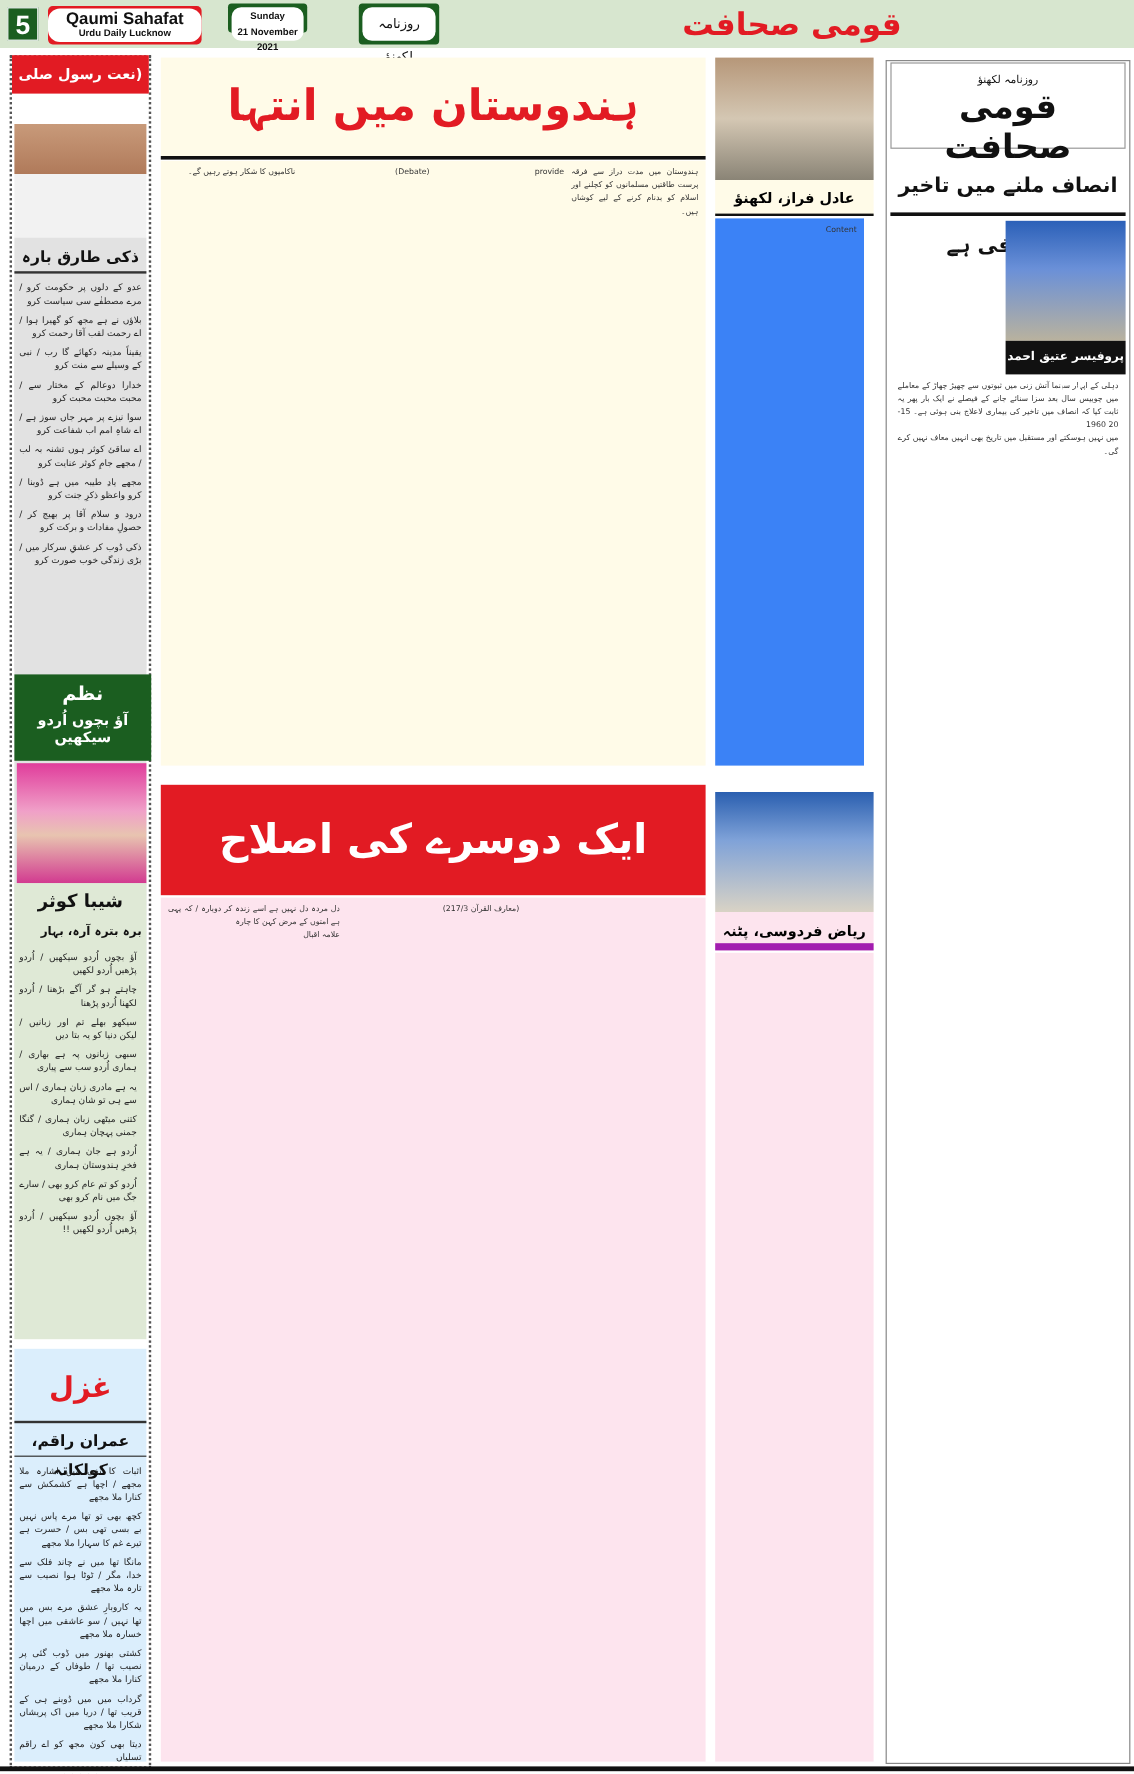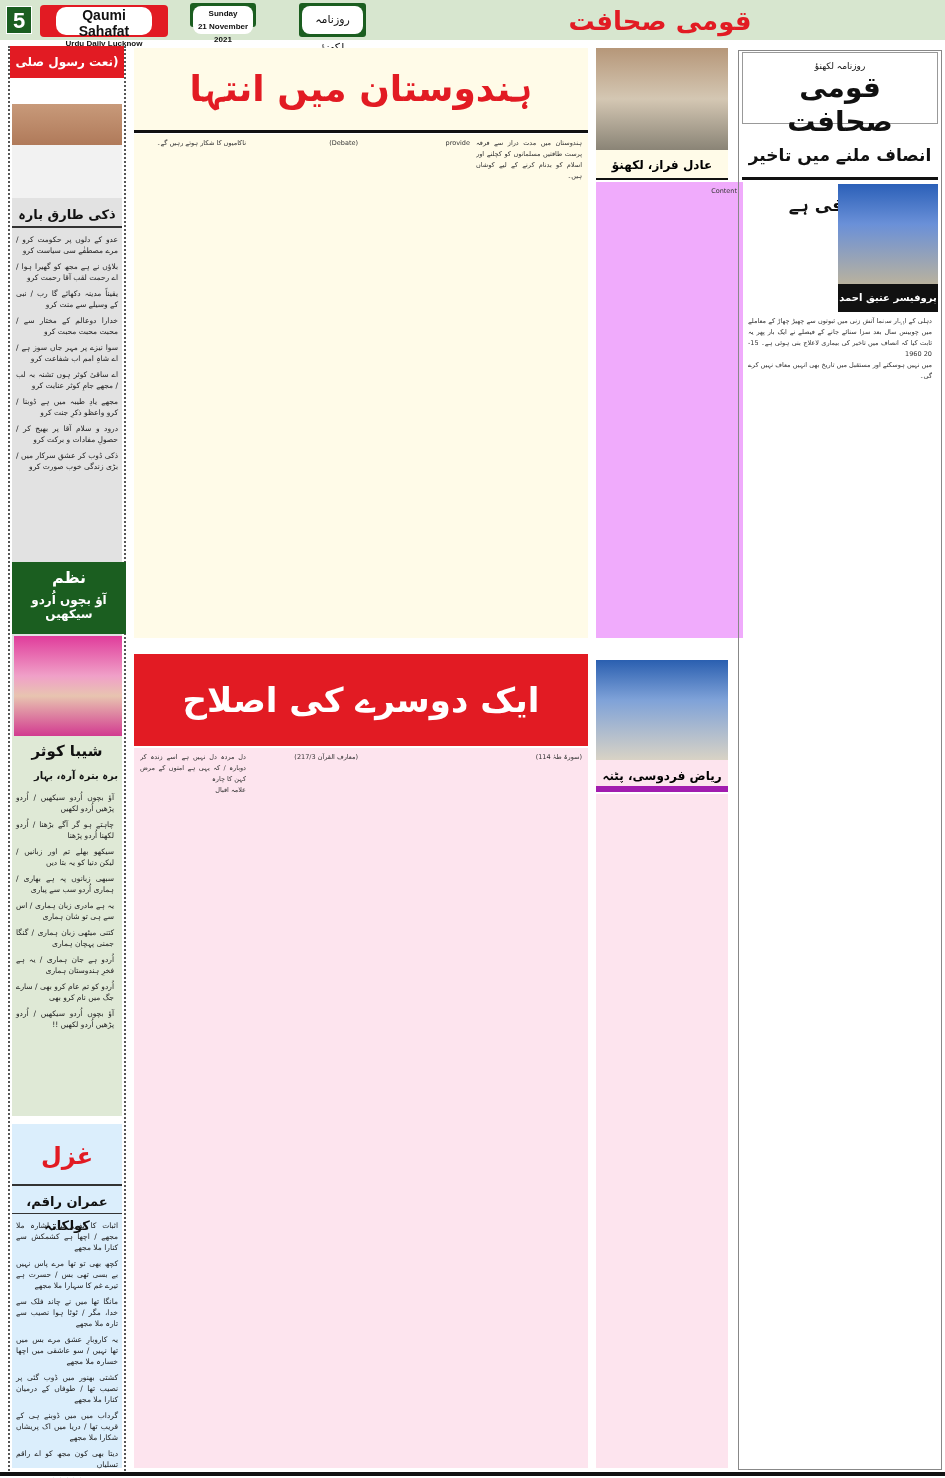--- a/index.html
+++ b/index.html
@@ -3,21 +3,21 @@
 <meta charset="utf-8">
 <style>
 *{box-sizing:border-box;margin:0;padding:0}
 body{width:945px;height:1478px;background:#fff;font-family:"DejaVu Sans",sans-serif;position:relative;overflow:hidden}
 .abs{position:absolute}
 .urdu{direction:rtl;font-family:"DejaVu Sans",sans-serif}
 
 
 #masthead{left:0;top:0;width:945px;height:40px;background:#d7e6cf}
 #page-num{left:6px;top:6px;width:26px;height:28px;background:#1b5e20;color:#fff;font:bold 22px "Liberation Sans",sans-serif;text-align:center;line-height:28px;border:1px solid #fff}
-#brand-box{left:40px;top:5px;width:128px;height:32px;background:#e21b23;border-radius:4px;padding:2px 16px}
+#brand-box{left:40px;top:5px;width:128px;height:32px;background:#e21b23;border-radius:4px;padding:2px 0}
 #brand-inner{background:#fff;border-radius:10px;height:28px;text-align:center}
 #brand-title{font:bold 14px "Liberation Sans",sans-serif;display:block;line-height:16px;color:#111}
 #brand-sub{font:bold 8px "Liberation Sans",sans-serif;display:block;color:#111}
 #date-box{left:190px;top:3px;width:66px;height:24px;background:#1b5e20;border-radius:3px;padding:3px}
 #date-inner{background:#fff;border-radius:8px;height:28px;text-align:center;font:bold 8px "Liberation Sans",sans-serif;line-height:13px;color:#111;padding-top:1px}
 #roz-box{left:299px;top:3px;width:67px;height:34px;background:#1b5e20;border-radius:3px;padding:3px}
 #roz-inner{background:#fff;border-radius:8px;height:28px;text-align:center;font:11px "DejaVu Sans",sans-serif;line-height:28px;color:#111}
 #urdu-title{left:380px;top:4px;width:560px;height:34px;text-align:center;color:#e21b23;font:bold 26px "DejaVu Sans",sans-serif;line-height:34px}
 
 
@@ -30,21 +30,21 @@
 
 
 #headline1{left:134px;top:48px;width:454px;height:82px;background:#fffbe8;color:#e21b23;text-align:center;font:bold 36px "DejaVu Sans",sans-serif;line-height:82px;direction:rtl}
 #rule1{left:134px;top:130px;width:454px;height:3px;background:#111}
 #article1{left:134px;top:134px;width:454px;height:504px;background:#fffbe8}
 .cols{display:flex;flex-direction:row-reverse;gap:6px;padding:4px 6px;height:100%}
 .col{flex:1;font:6.5px "DejaVu Sans",sans-serif;line-height:11px;color:#333;direction:rtl;text-align:justify;overflow:hidden}
 
 #author1-photo{left:596px;top:48px;width:132px;height:102px;background:linear-gradient(#b69779,#d4c7b3 50%,#8a8476)}
 #author1-name{left:596px;top:150px;width:132px;height:30px;background:#fffbe8;text-align:center;font:bold 12px "DejaVu Sans",sans-serif;line-height:30px;direction:rtl;border-bottom:2px solid #111}
-#article1b{left:596px;top:182px;width:147px;height:456px;background:#f0abfc}
+#article1b{left:596px;top:182px;width:124px;height:456px;background:#3b82f6}
 
 
 #right-frame{left:738px;top:50px;width:204px;height:1420px;border:1px solid #888}
 #right-mast{left:742px;top:52px;width:196px;height:72px;border:1px solid #999;background:#fff;text-align:center}
 #rm-small{font:9px "DejaVu Sans",sans-serif;direction:rtl;padding-top:8px;color:#111}
 #rm-big{font:bold 28px "DejaVu Sans",sans-serif;color:#111;line-height:34px}
 #headline3{left:742px;top:130px;width:196px;height:50px;text-align:center;font:bold 17px "DejaVu Sans",sans-serif;color:#111;direction:rtl;line-height:50px;border-bottom:3px solid #111}
 #author3-photo{left:838px;top:184px;width:100px;height:100px;background:linear-gradient(#2b60b8,#6a90d8 40%,#b9b29e)}
 #author3-name{left:838px;top:284px;width:100px;height:28px;background:#111;color:#fff;font:bold 10px "DejaVu Sans",sans-serif;text-align:center;line-height:28px;direction:rtl}
 #article3{left:742px;top:184px;width:196px;height:1280px}
@@ -146,21 +146,20 @@
 <div id="author1-name" class="abs">عادل فراز، لکھنؤ</div>
 <div id="article1b" class="abs">
   <div class="cols">
       <div class="col"><span>Content</span></div>
     </div>
 </div>
 
 <div id="headline2" class="abs">ایک دوسرے کی اصلاح ضروری ہے</div>
 <div id="article2" class="abs">
   <div class="cols">
-    <div class="col"><span>(سورۃ طہٰ 114)</span></div>
     <div class="col"></div>
     <div class="col"><span>(معارف القرآن 217/3)</span></div>
     <div class="col">
       <span>دل مردہ دل نہیں ہے اسے زندہ کر دوبارہ / کہ یہی ہے امتوں کے مرض کہن کا چارہ</span><br>
       <span>علامہ اقبال</span>
     </div>
   </div>
 </div>
 <div id="author2-photo" class="abs"></div>
 <div id="author2-name" class="abs">ریاض فردوسی، پٹنہ</div>

